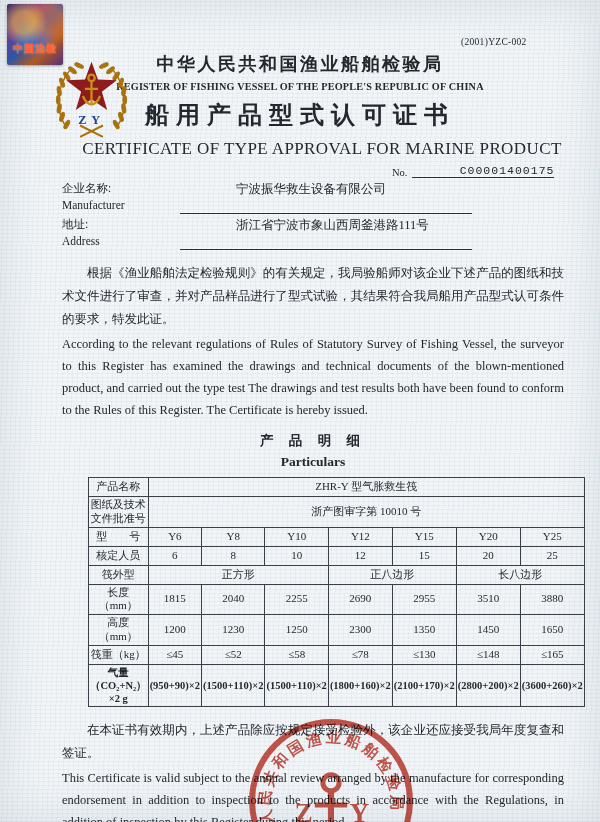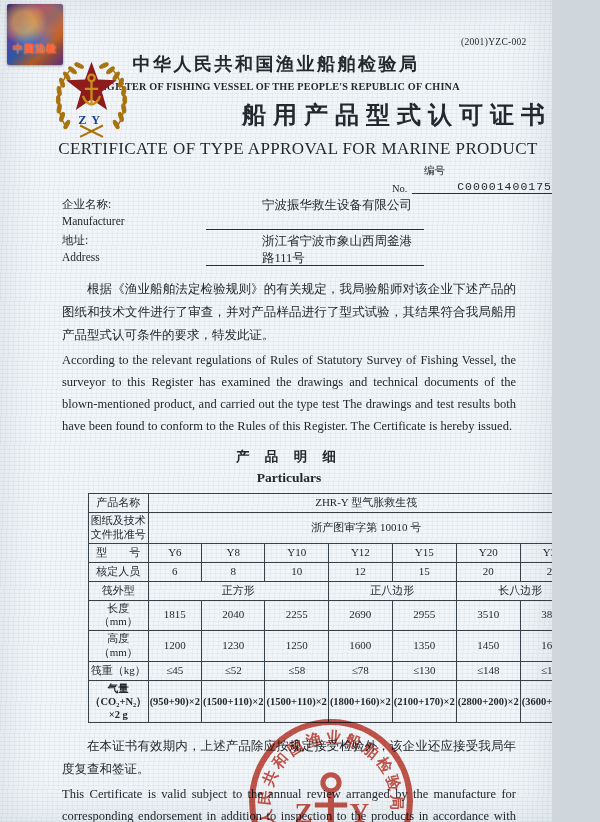--- a/index.html
+++ b/index.html
@@ -1,20 +1,20 @@
 <!DOCTYPE html>
 <html><head>
 <meta charset="utf-8">
 <style>
   * { margin:0; padding:0; box-sizing:border-box; }
   html,body { width:600px; }
   body { font-family:"Liberation Serif","DejaVu Serif",serif; color:#23282e; background:#cfd6dc; }
 
   .page {
-    position:relative; width:552px; height:822px; overflow:hidden;
+    position:relative; width:600px; height:822px; overflow:hidden;
     background:
       repeating-linear-gradient(92deg, rgba(150,180,205,0.10) 0 1px, rgba(0,0,0,0) 1px 5px),
       repeating-linear-gradient(0deg, rgba(150,180,205,0.13) 0 1px, rgba(0,0,0,0) 1px 4px),
       #f1f5f8;
     box-shadow: inset 0 0 46px rgba(90,110,135,.16);
   }
 
   
   .hologram {
     position:absolute; left:7px; top:4px; width:56px; height:61px;
@@ -29,32 +29,32 @@
   .hologram span { font-size:10px; font-weight:bold; color:#ff5a34; letter-spacing:1px; margin-bottom:9px; text-shadow:0 0 2px rgba(255,220,120,.8); }
 
   .form-code { position:absolute; top:37px; left:461px; font-size:9.5px; letter-spacing:.3px; }
 
   .emblem { position:absolute; left:44px; top:50px; }
 
   
   .titles { text-align:center; padding-top:52px; }
   .authority-cn { font-size:18px; letter-spacing:2.5px; font-weight:600; }
   .authority-en { margin-top:5px; font-size:10.2px; font-weight:bold; letter-spacing:.2px; }
-  .cert-cn { margin-top:7px; font-size:24px; letter-spacing:7px; font-weight:600;text-align:right; }
+  .cert-cn { margin-top:7px; font-size:24px; letter-spacing:7px; font-weight:600; }
   .cert-en { margin-top:8px; font-size:17px; letter-spacing:.4px;padding-left:44px; }
 
   .no-block { margin:5px 0 0 392px; font-size:10.5px; }
   .no-block .cnlbl { padding-left:32px; }
   .no-line { margin-top:2px; display:flex; align-items:flex-end; }
   .num { display:inline-block; width:142px; margin-left:5px; border-bottom:1px solid #2b3138;
          text-align:right; font-family:Liberation Mono, monospace; font-size:11.5px; letter-spacing:1px; }
 
   .content { margin:2px 36px 0 62px; }
 
-  .field { display:flex; margin-top:2px;gap:26px; }
+  .field { display:flex; margin-top:2px; }
   .flabels { width:118px; font-size:11.5px; line-height:17px; }
   .fvalue { flex:1; margin-right:92px; border-bottom:1px solid #2b3138; height:34px;
             font-size:12.5px; padding-left:56px; padding-top:1px; }
 
   .para-cn { margin-top:12px; font-size:12.5px; line-height:23px; text-align:justify; text-indent:2em; }
   .para-en { margin-top:2px; font-size:12.5px; line-height:22px; text-align:justify; }
 
   .particulars { margin-top:11px; text-align:center; }
   .particulars .cn { font-size:13.5px; font-weight:bold; letter-spacing:6px; }
   .particulars .en { font-size:13.5px; font-weight:bold; margin-top:4px; }
@@ -116,21 +116,20 @@
   </svg>
 
   <div class="titles">
     <div class="authority-cn">中华人民共和国渔业船舶检验局</div>
     <div class="authority-en">REGISTER OF FISHING VESSEL OF THE PEOPLE'S REPUBLIC OF CHINA</div>
     <div class="cert-cn">船用产品型式认可证书</div>
     <div class="cert-en">CERTIFICATE OF TYPE APPROVAL FOR MARINE PRODUCT</div>
   </div>
 
   <div class="no-block">
-    <div class="cnlbl">编号</div>
     <div class="no-line">
       <span>No.</span>
       <span class="num">C00001400175</span>
     </div>
   </div>
 
   <div class="content">
 
     <div class="field">
       <div class="flabels">
@@ -200,21 +199,21 @@
         <td>2690</td>
         <td>2955</td>
         <td>3510</td>
         <td>3880</td>
       </tr>
       <tr>
         <td class="lbl">高度（mm）</td>
         <td>1200</td>
         <td>1230</td>
         <td>1250</td>
-        <td>1600</td>
+        <td>2300</td>
         <td>1350</td>
         <td>1450</td>
         <td>1650</td>
       </tr>
       <tr>
         <td class="lbl">筏重（kg）</td>
         <td>≤45</td>
         <td>≤52</td>
         <td>≤58</td>
         <td>≤78</td>

